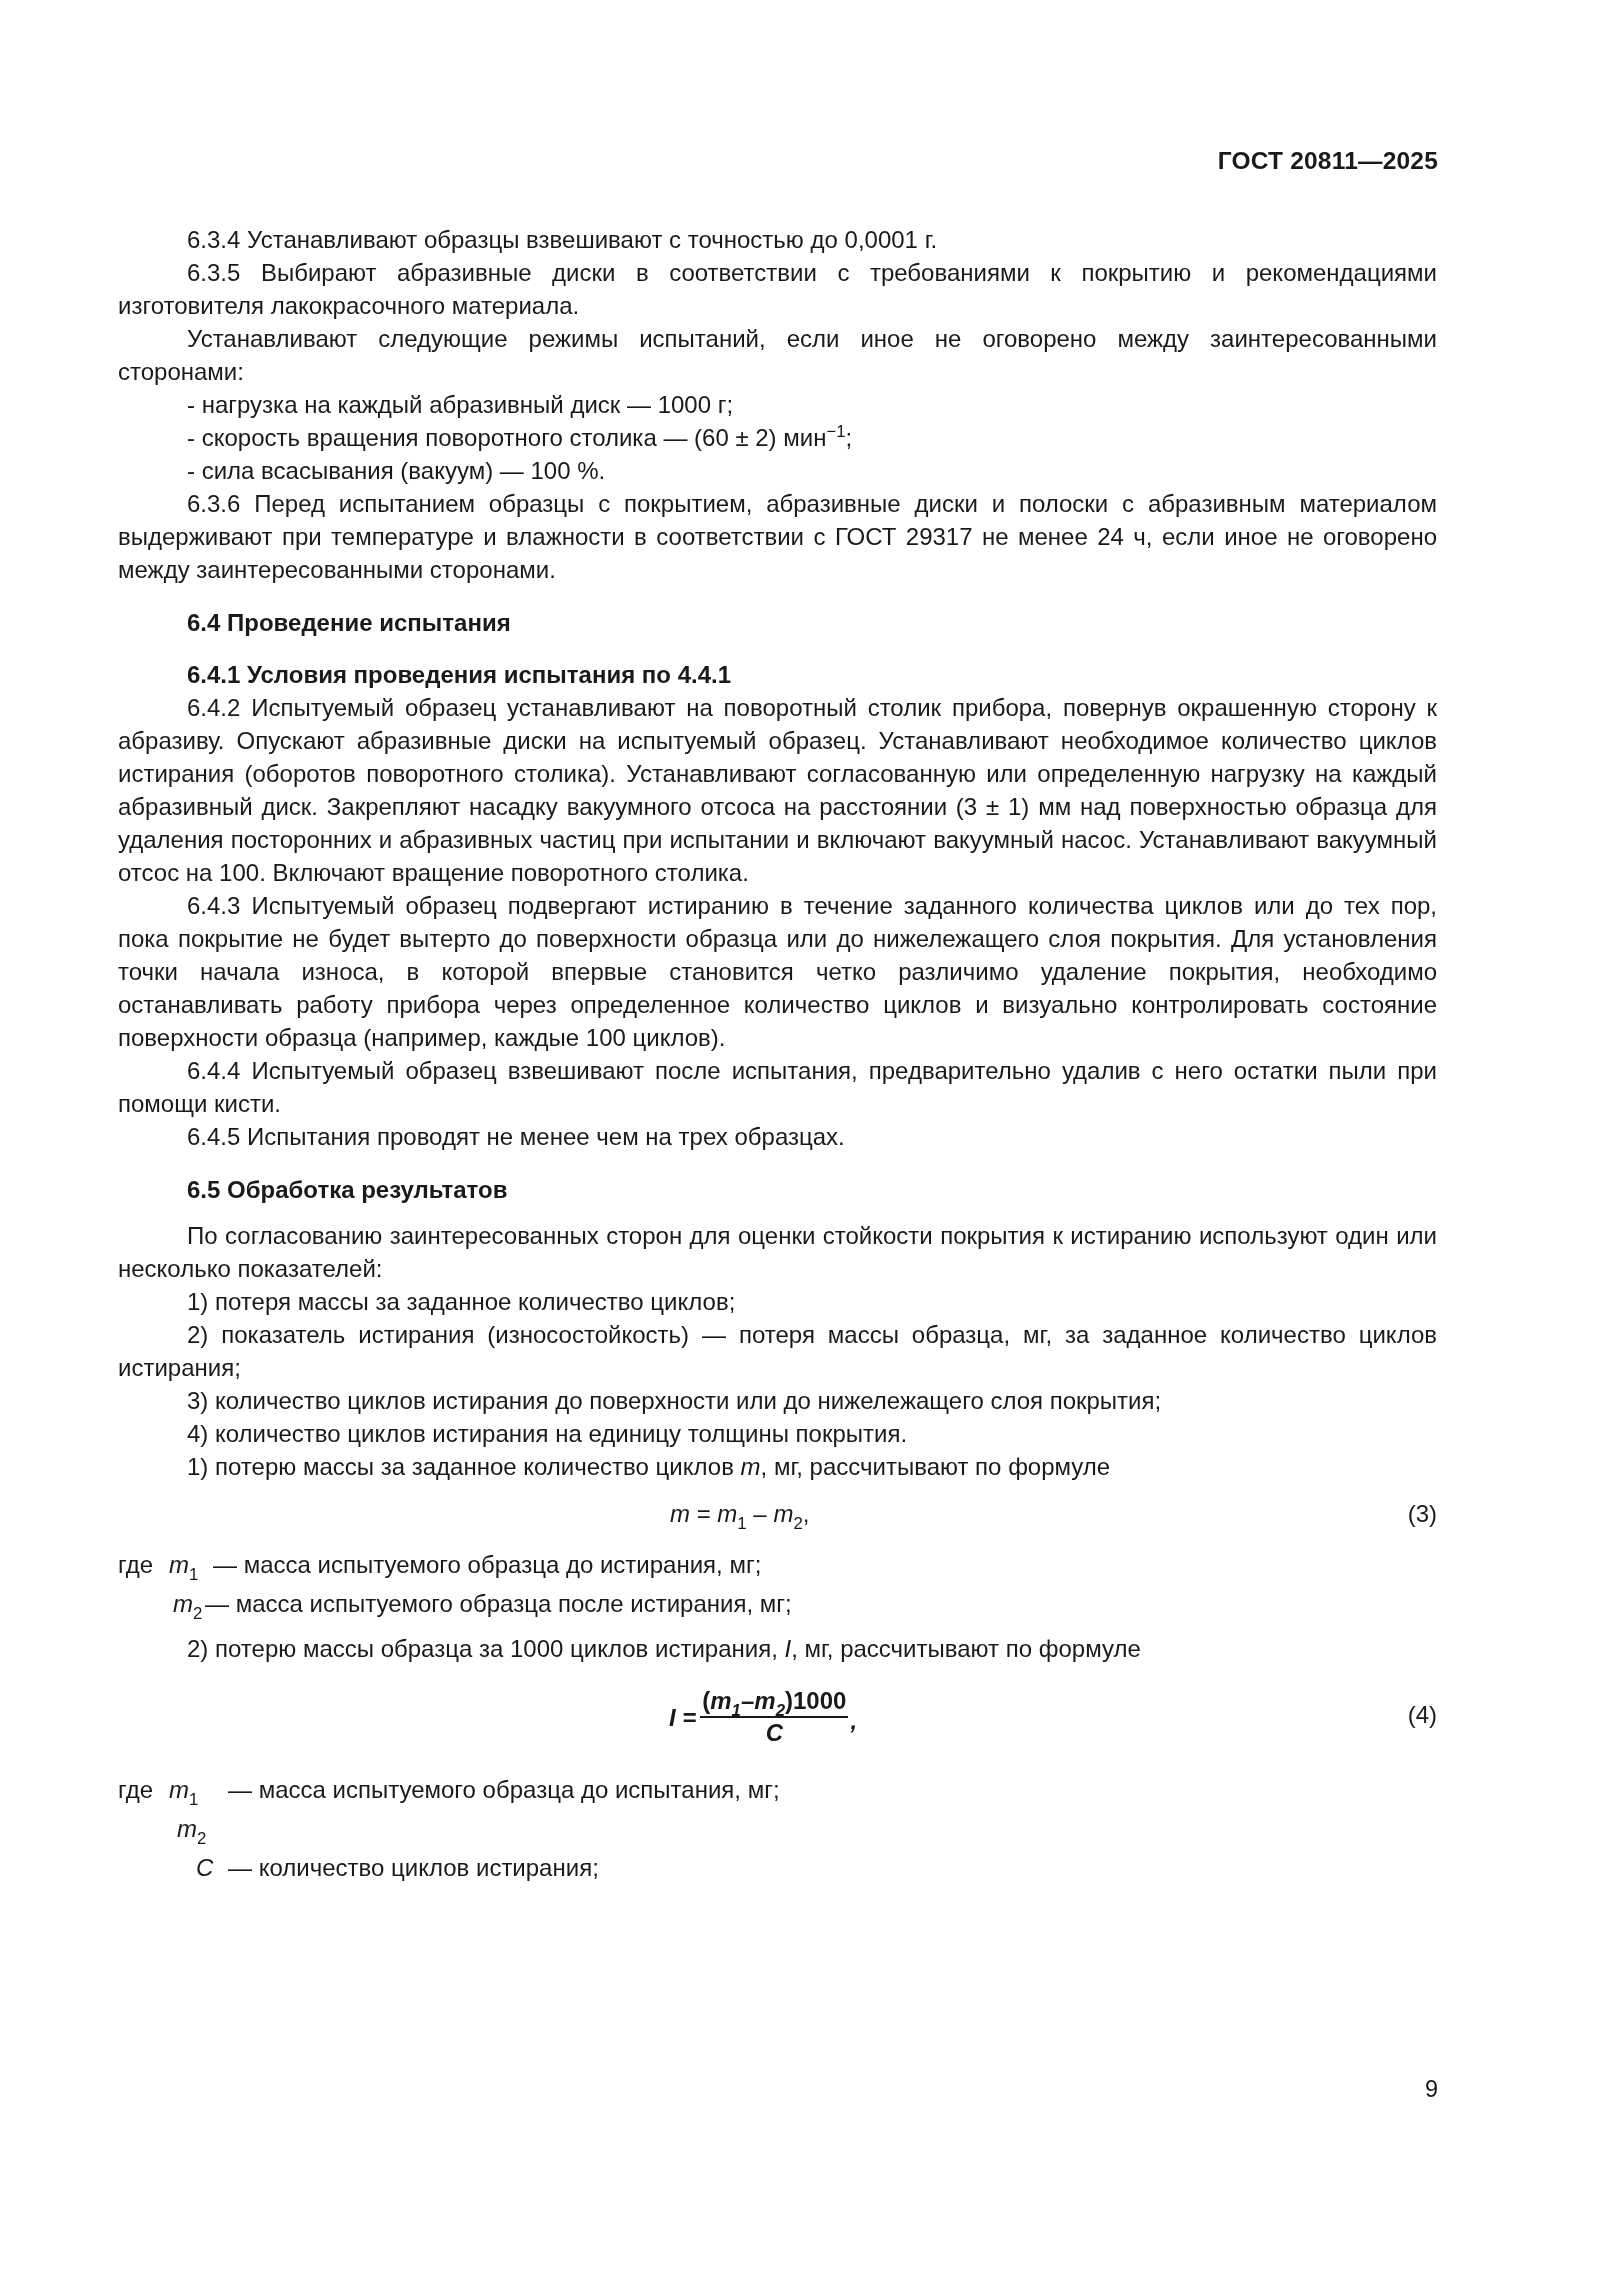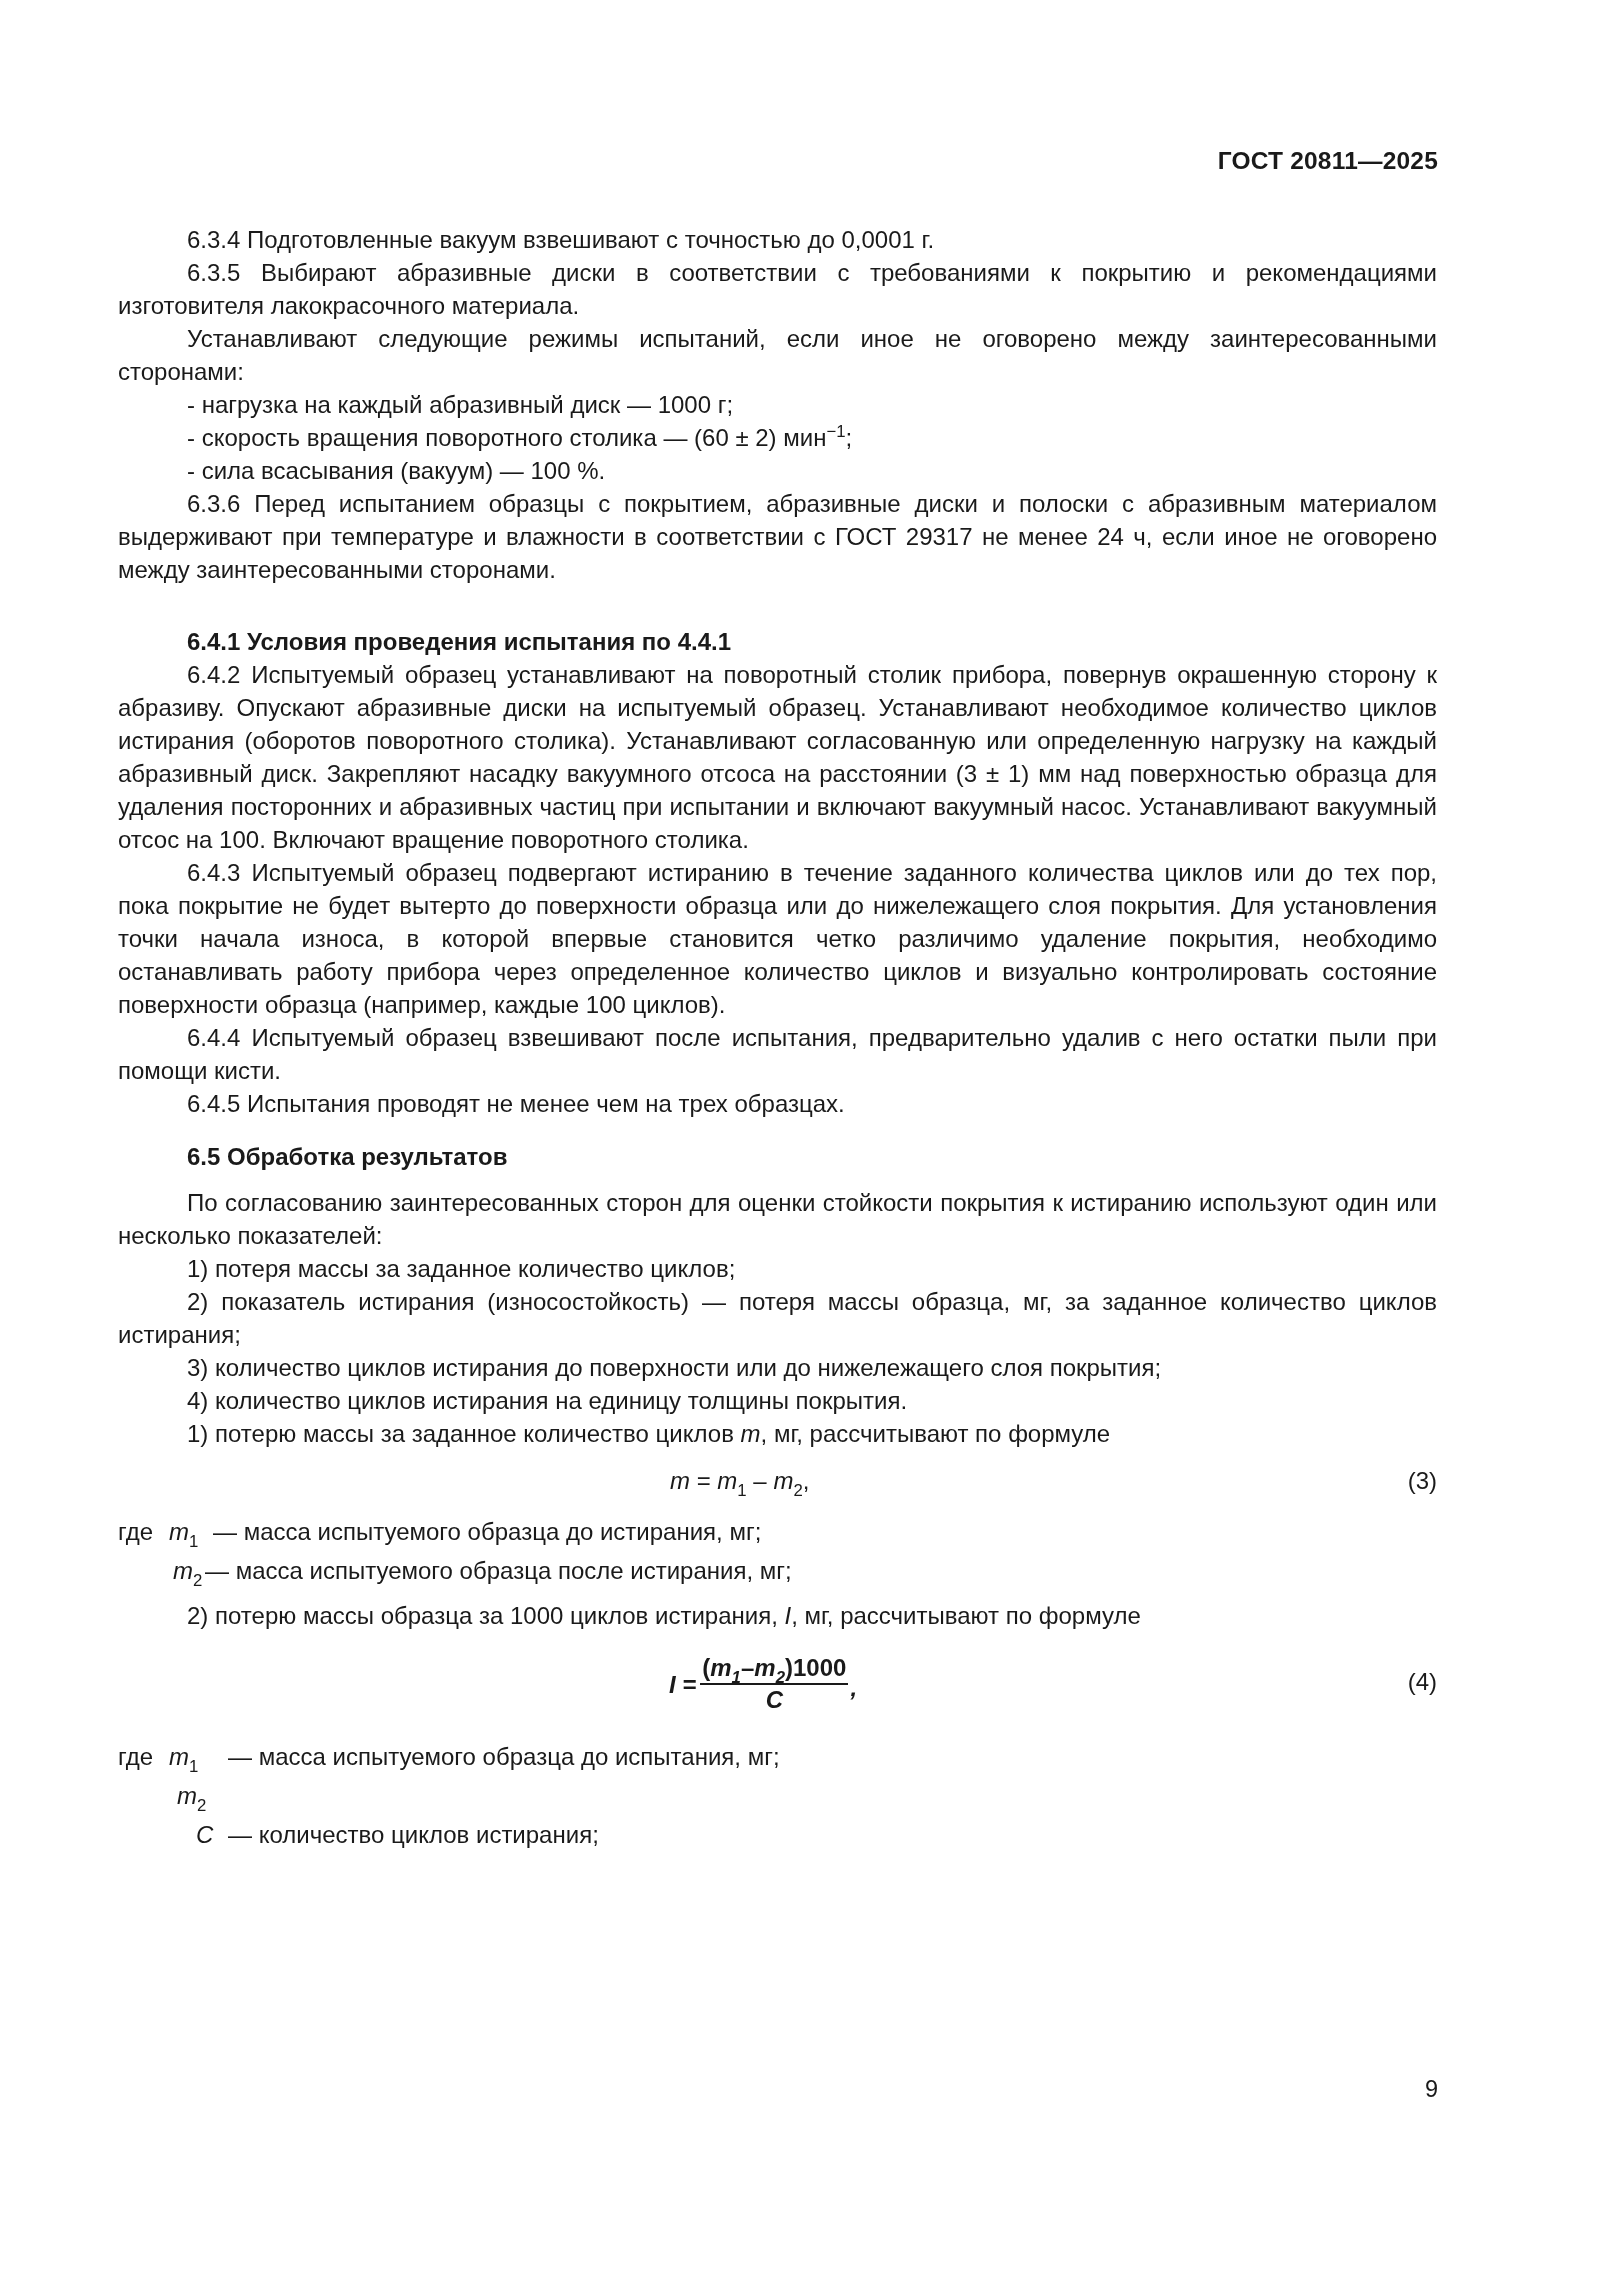--- a/index.html
+++ b/index.html
@@ -43,29 +43,30 @@
   .pageno { position: absolute; right: 183px; top: 2076px; font-size: 23.5px; }
 </style>
 </head>
 <body>
 
 <div class="page">
 
   <div class="header">ГОСТ 20811—2025</div>
 
   <div class="content">
-    <p class="p ind">6.3.4  Подготовленные вакуум взвешивают с точностью до 0,0001 г.</p>
+    <p class="p ind">6.3.4  Устанавливают образцы взвешивают с точностью до 0,0001 г.</p>
     <p class="p ind">6.3.5  Выбирают абразивные диски в соответствии с требованиями к покрытию и рекомендациями изготовителя лакокрасочного материала.</p>
     <p class="p ind">Устанавливают следующие режимы испытаний, если иное не оговорено между заинтересованными сторонами:</p>
     <p class="p li">-  нагрузка на каждый абразивный диск — 1000 г;</p>
     <p class="p li"><span>-  скорость вращения поворотного столика — (60 ± 2) мин</span><sup>−1</sup><span>;</span></p>
     <p class="p li">-  сила всасывания (вакуум) — 100 %.</p>
     <p class="p ind">6.3.6  Перед испытанием образцы с покрытием, абразивные диски и полоски с абразивным материалом выдерживают при температуре и влажности в соответствии с ГОСТ 29317 не менее 24 ч, если иное не оговорено между заинтересованными сторонами.</p>
 
     <div class="gap1"></div>
+    <p class="p h">6.4  Проведение испытания</p>
     <div class="gap1"></div>
     <p class="p h">6.4.1  Условия проведения испытания по 4.4.1</p>
     <p class="p ind">6.4.2  Испытуемый образец устанавливают на поворотный столик прибора, повернув окрашенную сторону к абразиву. Опускают абразивные диски на испытуемый образец. Устанавливают необходимое количество циклов истирания (оборотов поворотного столика). Устанавливают согласованную или определенную нагрузку на каждый абразивный диск. Закрепляют насадку вакуумного отсоса на расстоянии (3 ± 1) мм над поверхностью образца для удаления посторонних и абразивных частиц при испытании и включают вакуумный насос. Устанавливают вакуумный отсос на 100. Включают вращение поворотного столика.</p>
     <p class="p ind">6.4.3  Испытуемый образец подвергают истиранию в течение заданного количества циклов или до тех пор, пока покрытие не будет вытерто до поверхности образца или до нижележащего слоя покрытия. Для установления точки начала износа, в которой впервые становится четко различимо удаление покрытия, необходимо останавливать работу прибора через определенное количество циклов и визуально контролировать состояние поверхности образца (например, каждые 100 циклов).</p>
     <p class="p ind">6.4.4  Испытуемый образец взвешивают после испытания, предварительно удалив с него остатки пыли при помощи кисти.</p>
     <p class="p ind">6.4.5  Испытания проводят не менее чем на трех образцах.</p>
 
     <div class="gap1"></div>
     <p class="p h">6.5  Обработка результатов</p>
     <div class="gap2"></div>

